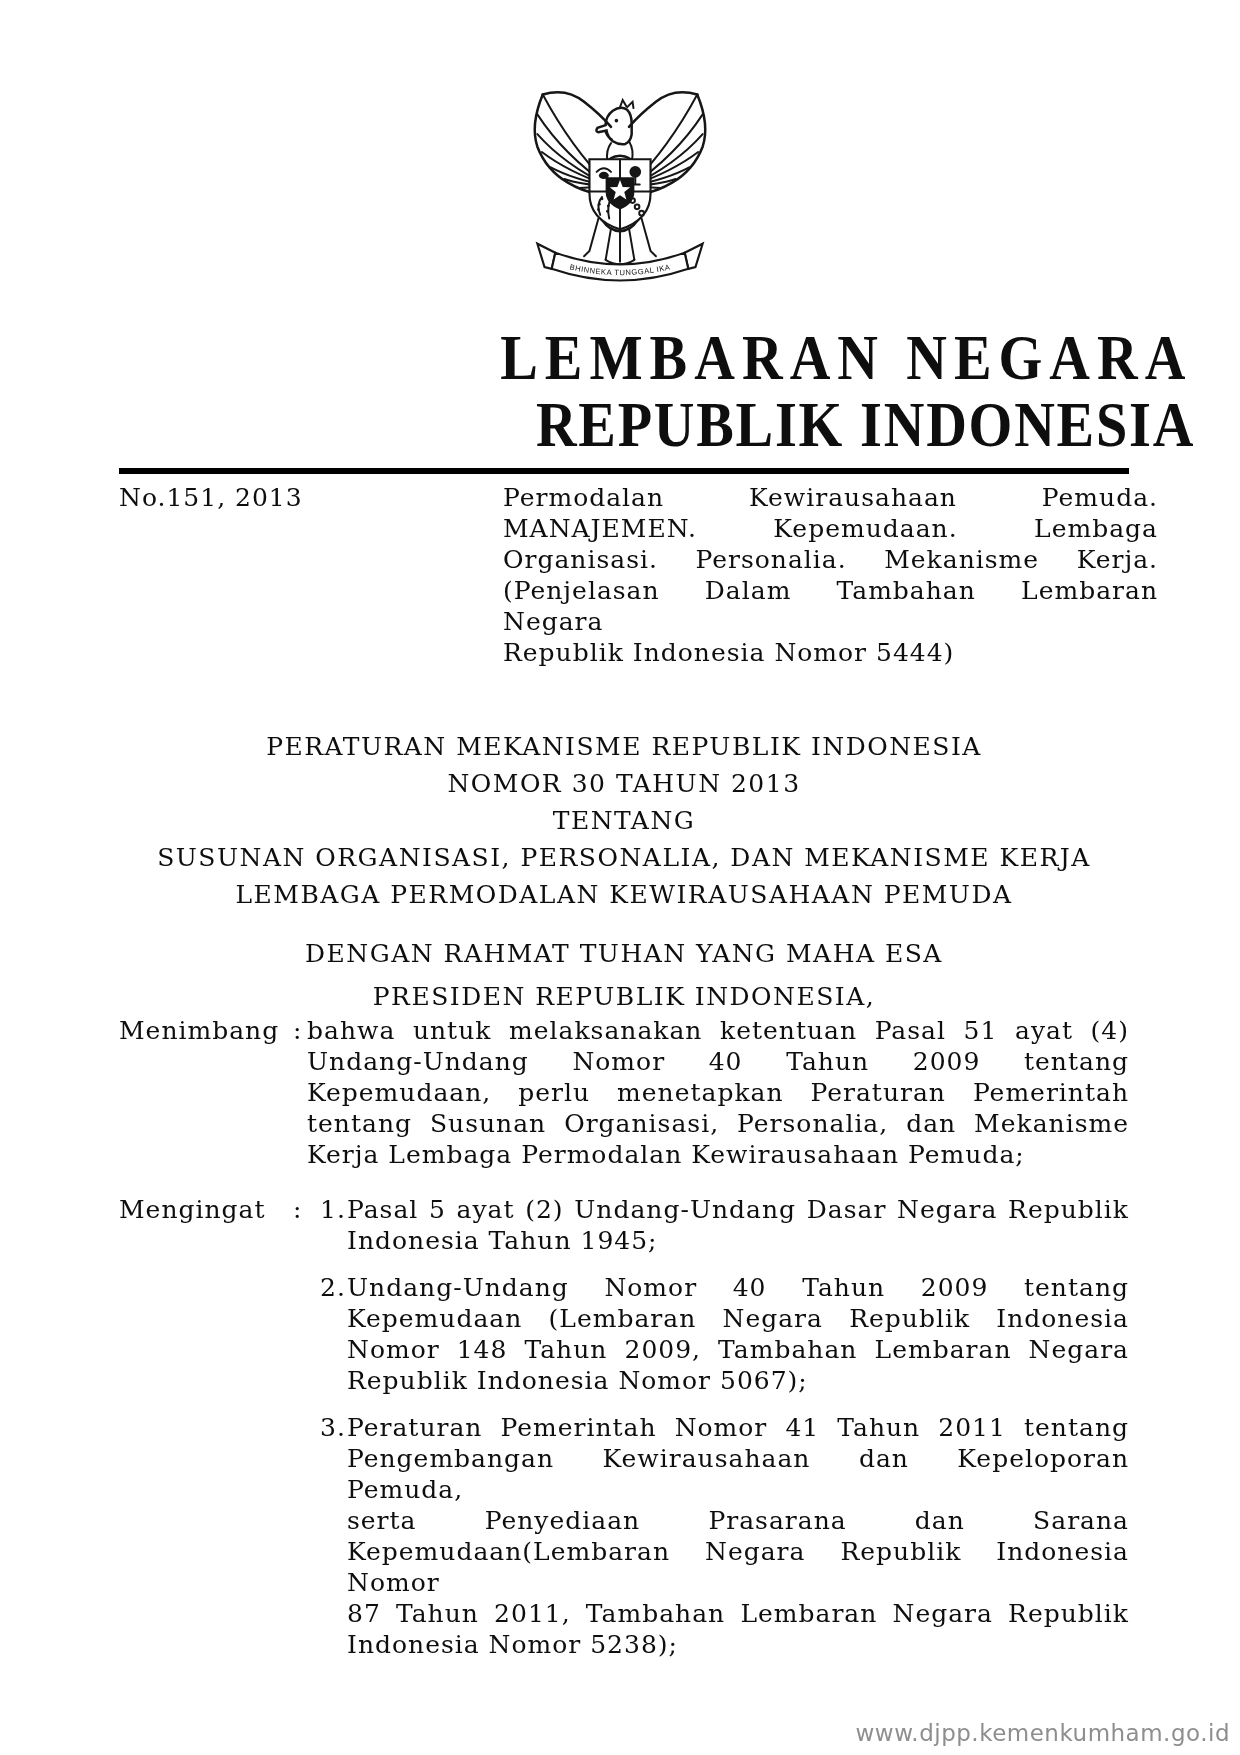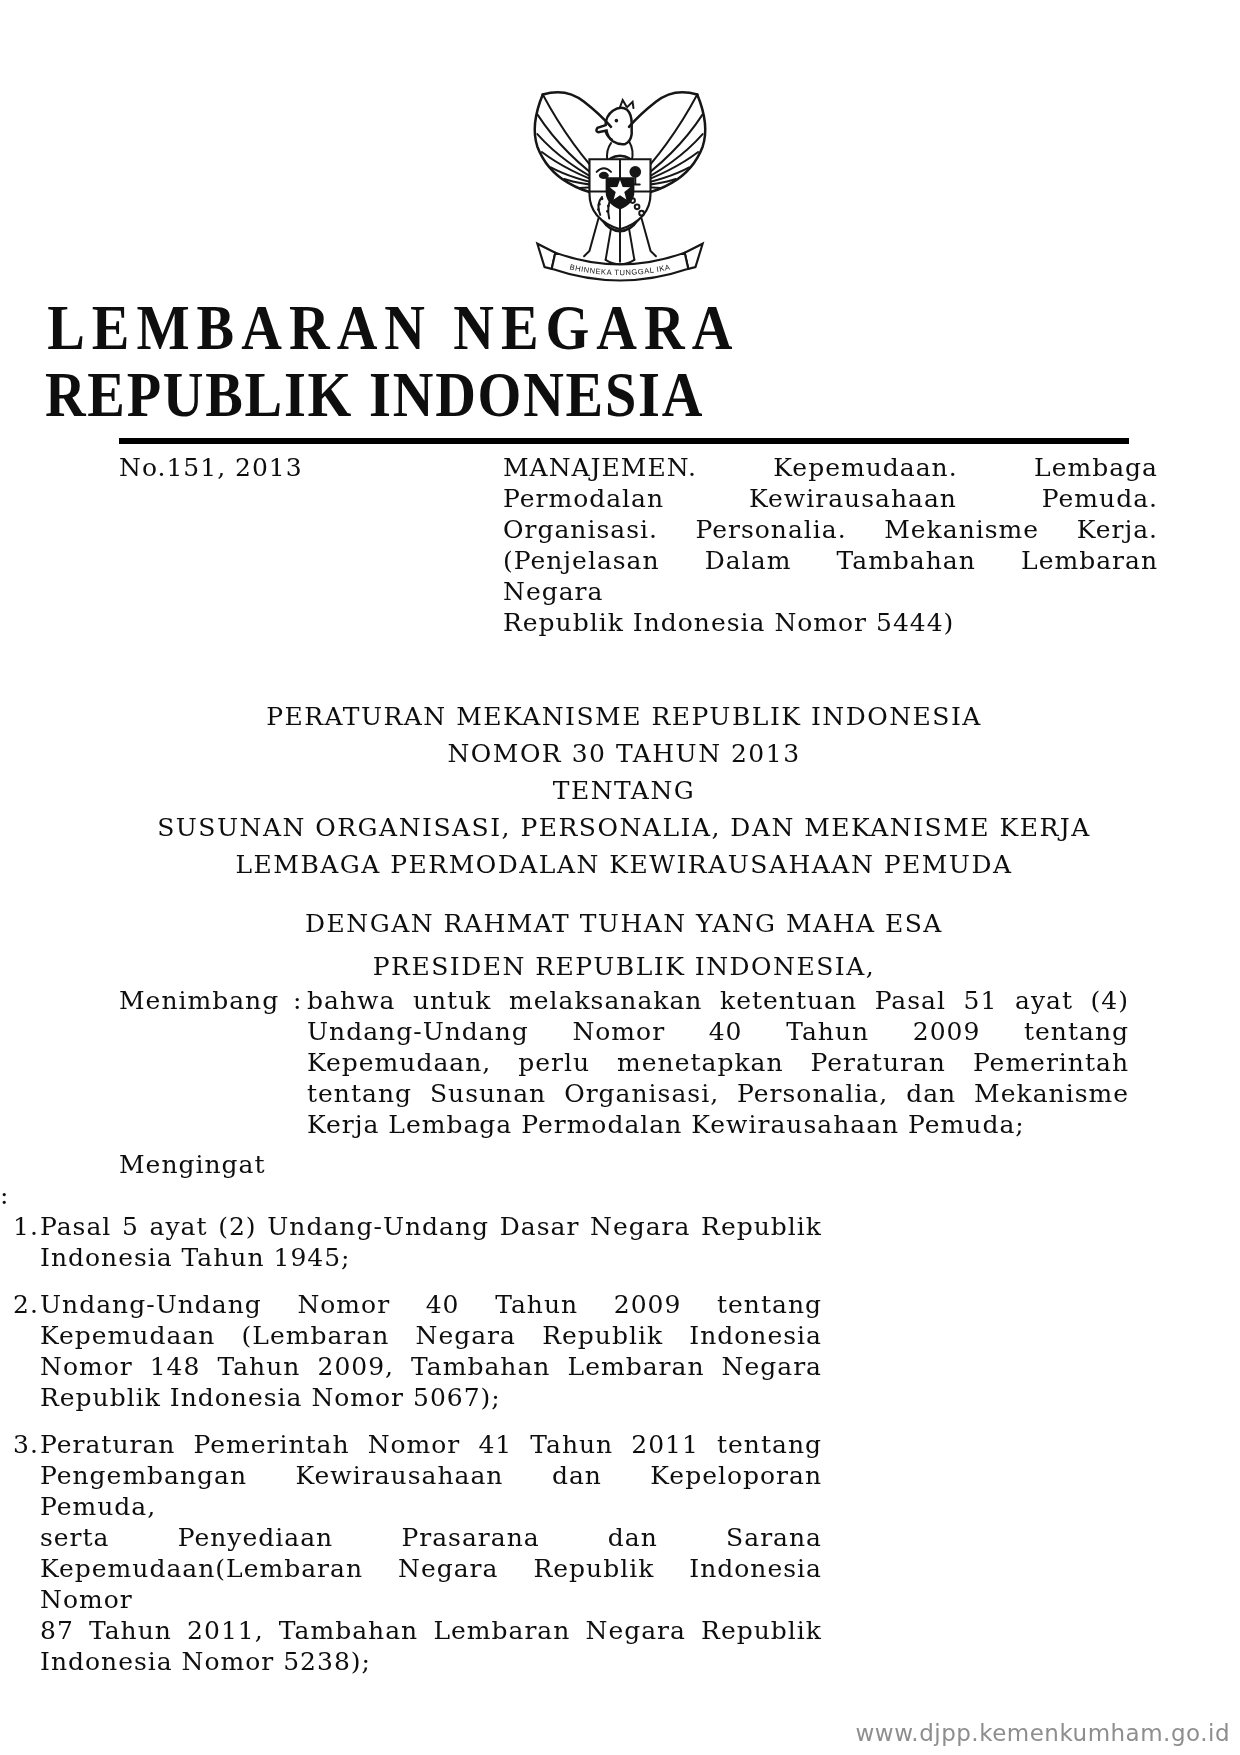--- a/index.html
+++ b/index.html
@@ -12,21 +12,22 @@
     color: #0e0e0e;
     font-family: "DejaVu Serif", "Liberation Serif", serif;
   }
 
   
   .emblem-wrap { padding-top: 82px; text-align: center; }
   .emblem-wrap svg { width: 192px; height: 212px; display: block; margin: 0 auto; }
 
   
   .gazette-title {
-    text-align: left;
+    margin-top: 30px;
+    text-align: right;
     font-family: "Liberation Serif", "DejaVu Serif", serif;
     font-weight: bold;
     line-height: 67px;
     font-size: 64px;
     white-space: nowrap;
   }
   .gazette-title .tline { display: inline-block; transform: scaleX(0.88); transform-origin: center; }
   .gazette-title .tline1 { letter-spacing: 8px; }
   .gazette-title .tline2 { letter-spacing: 2px; }
 
@@ -51,21 +52,21 @@
   .invoc {
     margin-left: 119px; width: 1010px;
     text-align: center; font-size: 25px; line-height: 37px; letter-spacing: 1.5px;
   }
   .invoc1 { margin-top: 22px; }
   .invoc2 { margin-top: 6px; }
 
   
   .section { display: flex; font-size: 25px; line-height: 31px; letter-spacing: 1px; }
   .section-menimbang { }
-  .section-mengingat { margin-top: 9px; flex-direction: column; }
+  .section-mengingat { margin-top: 24px; }
   .label-cell { padding-left: 119px; width: 174px; flex: none; }
   .colon-cell { width: 14px; flex: none; }
   .para-cell { width: 822px; flex: none; }
 
   .lb-item { display: flex; padding-left: 13px; margin-bottom: 16px; }
   .lb-num { width: 27px; flex: none; }
   .lb-lines { width: 782px; flex: none; }
 
   
   .footer-url {
@@ -177,22 +178,22 @@
   <div class="gazette-title">
     <div><span class="tline tline1">LEMBARAN NEGARA</span></div>
     <div><span class="tline tline2">REPUBLIK INDONESIA</span></div>
   </div>
 
   <div class="masthead-rule"></div>
 
   <div class="mast-row">
     <div class="issue-no">No.151, 2013</div>
     <div class="abstract">
+      <div class="jline">Permodalan Kewirausahaan Pemuda.</div>
       <div class="jline">MANAJEMEN. Kepemudaan. Lembaga</div>
-      <div class="jline">Permodalan Kewirausahaan Pemuda.</div>
       <div class="jline">Organisasi. Personalia. Mekanisme Kerja.</div>
       <div class="jline">(Penjelasan Dalam Tambahan Lembaran Negara</div>
       <div class="jline last">Republik Indonesia Nomor 5444)</div>
     </div>
   </div>
 
   <div class="reg-heading">
     <div>PERATURAN MEKANISME REPUBLIK INDONESIA</div>
     <div>NOMOR 30 TAHUN 2013</div>
     <div>TENTANG</div>

